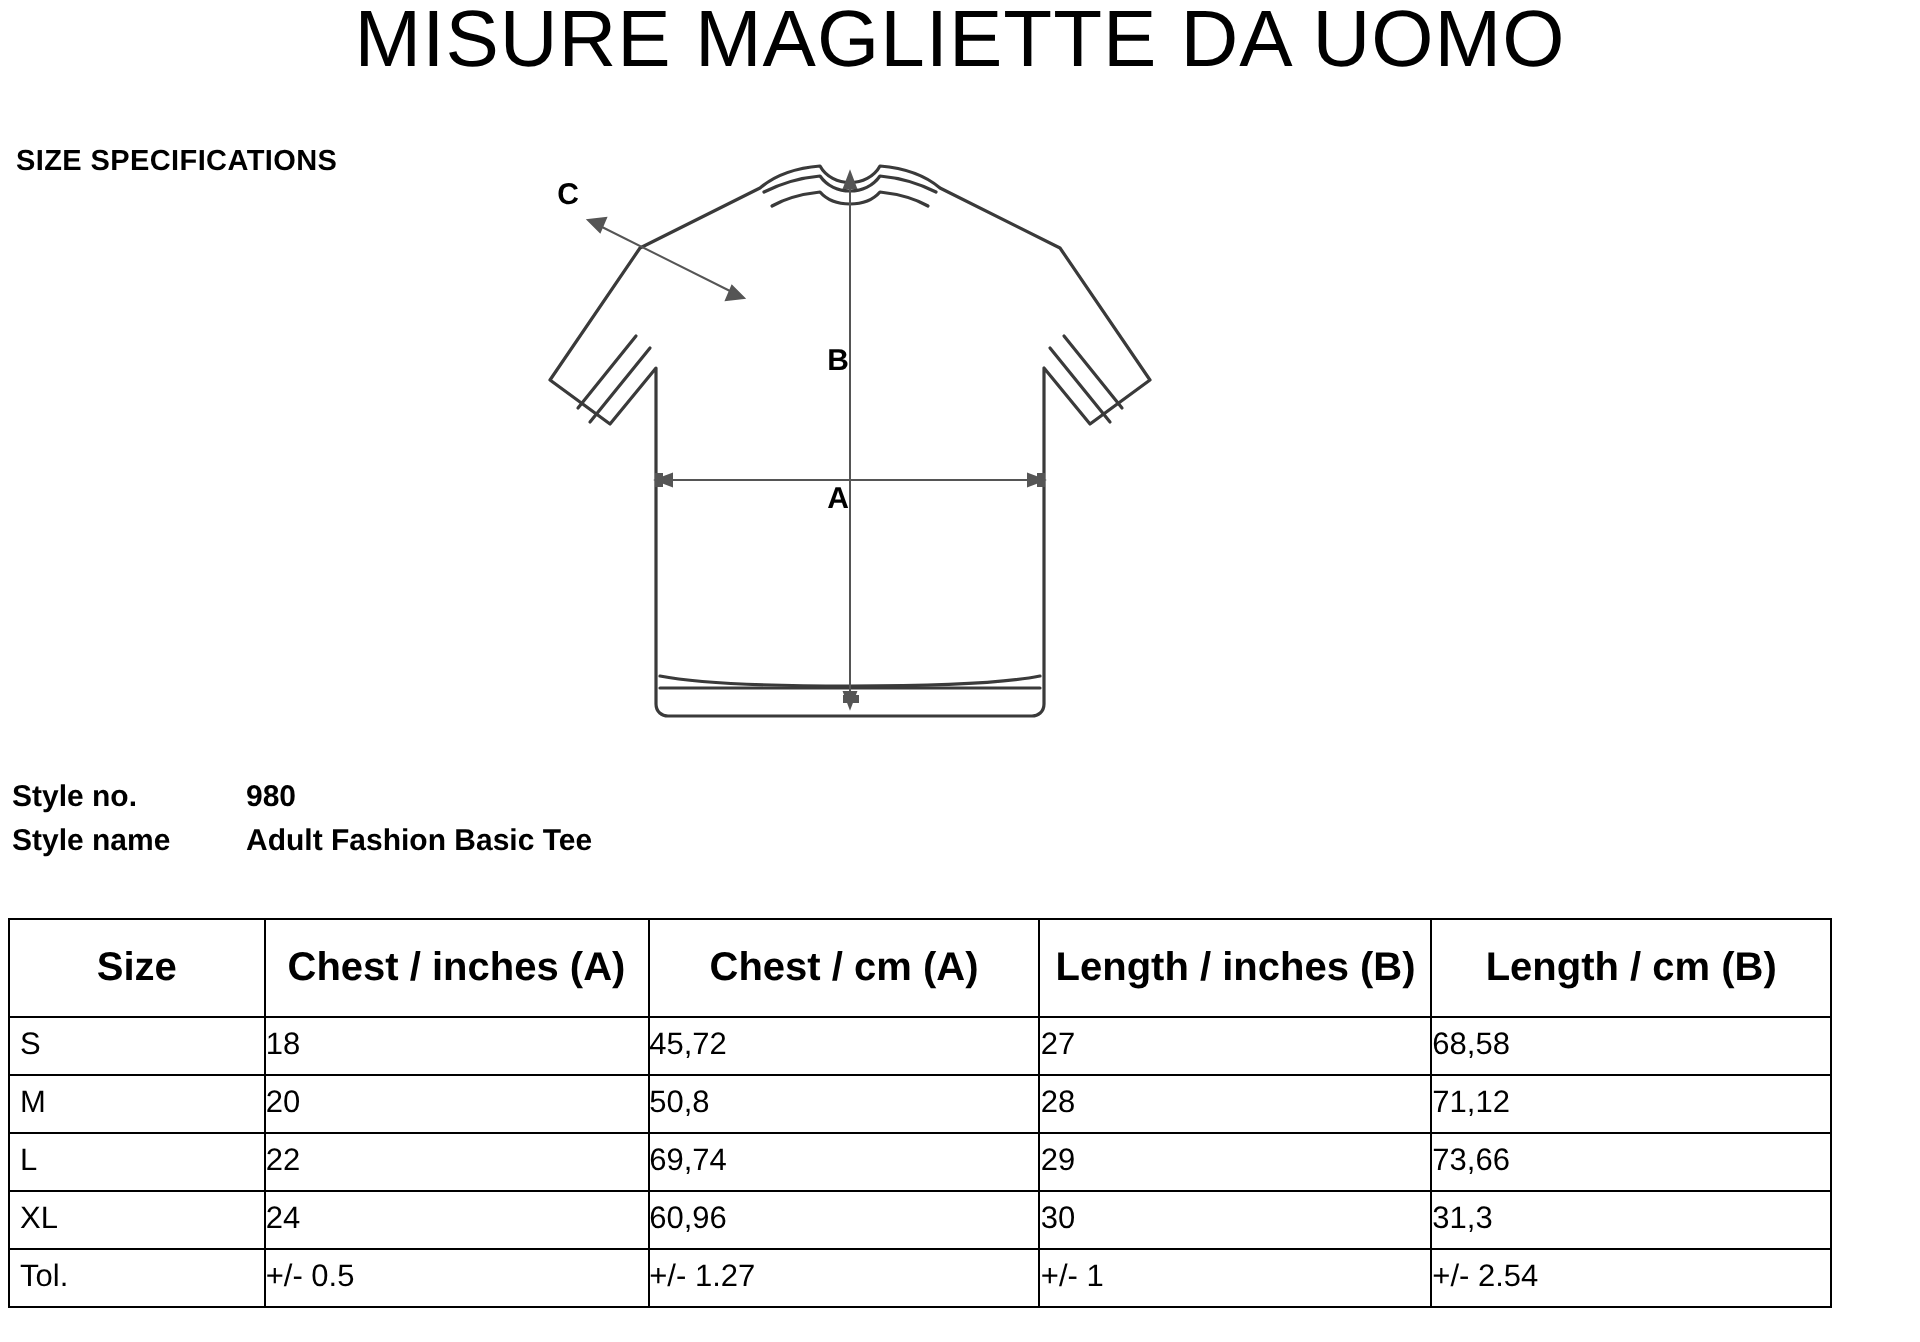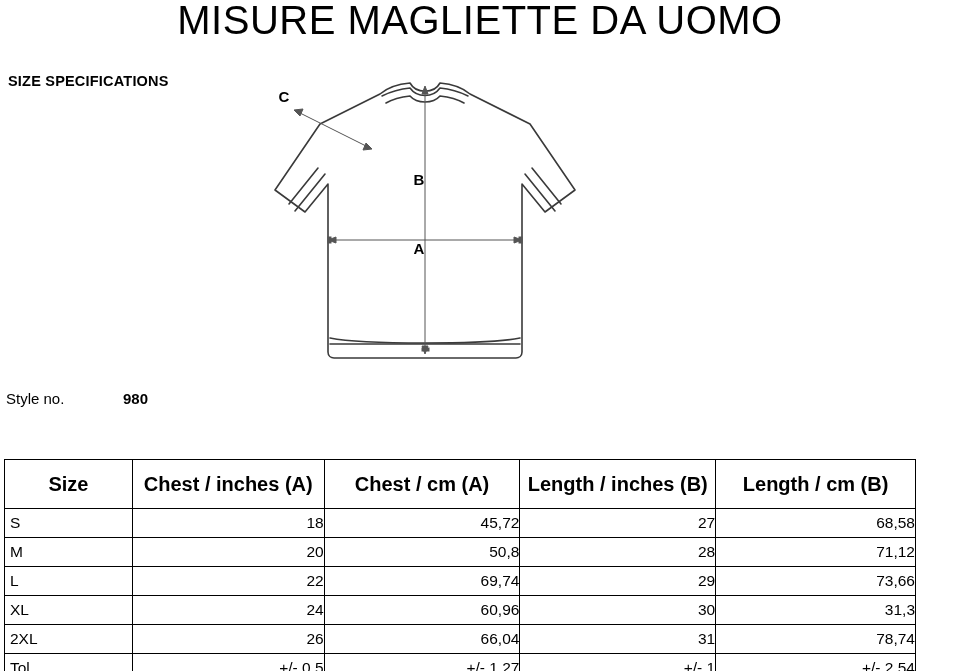--- a/index.html
+++ b/index.html
@@ -51,21 +51,21 @@
     top: 390px;
     left: 6px;
     font-size: 15px;
   }
   .style-row {
     display: flex;
     align-items: baseline;
     height: 22px;
   }
   .style-key {
-    font-weight: normal;
+    font-weight: bold;
     width: 117px;
     flex: 0 0 117px;
   }
   .style-val {
     font-weight: bold;
   }
   table.size-table {
     position: absolute;
     top: 459px;
     left: 4px;
@@ -79,21 +79,21 @@
     height: 28px;
   }
   table.size-table thead th {
     font-weight: bold;
     font-size: 20px;
     text-align: center;
     height: 48px;
     vertical-align: middle;
   }
   table.size-table tbody td {
-    text-align: right;
+    text-align: left;
     vertical-align: middle;
     font-weight: normal;
   }
   table.size-table tbody td.sizecol {
     text-align: left;
     padding-left: 5px;
   }
   col.c0 { width: 128px; }
   col.c1 { width: 192px; }
   col.c2 { width: 196px; }
@@ -157,20 +157,24 @@
       <text class="shirt-label" x="189" y="182" text-anchor="middle">A</text>
       <text class="shirt-label" x="54" y="30" text-anchor="middle">C</text>
     </svg>
   </div>
 
   <div class="style-block">
     <div class="style-row">
       <div class="style-key">Style no.</div>
       <div class="style-val">980</div>
     </div>
+    <div class="style-row">
+      <div class="style-key">Style name</div>
+      <div class="style-val">Adult Fashion Basic Tee</div>
+    </div>
   </div>
 
   <table class="size-table">
     <colgroup>
       <col class="c0">
         <col class="c1">
         <col class="c2">
         <col class="c3">
         <col class="c4">
     </colgroup>
@@ -206,27 +210,20 @@
         <td>73,66</td>
       </tr>
       <tr>
         <td class="sizecol">XL</td>
         <td>24</td>
         <td>60,96</td>
         <td>30</td>
         <td>31,3</td>
       </tr>
       <tr>
-        <td class="sizecol">2XL</td>
-        <td>26</td>
-        <td>66,04</td>
-        <td>31</td>
-        <td>78,74</td>
-      </tr>
-      <tr>
         <td class="sizecol">Tol.</td>
         <td>+/- 0.5</td>
         <td>+/- 1.27</td>
         <td>+/- 1</td>
         <td>+/- 2.54</td>
       </tr>
     </tbody>
   </table>
 
 </div>

